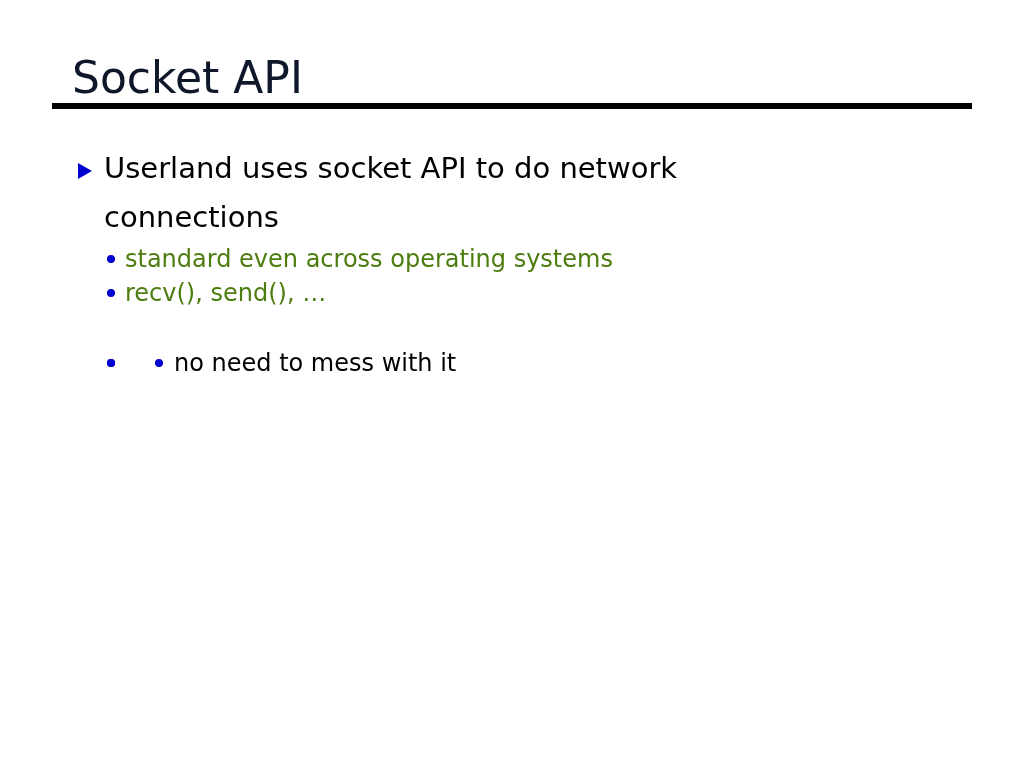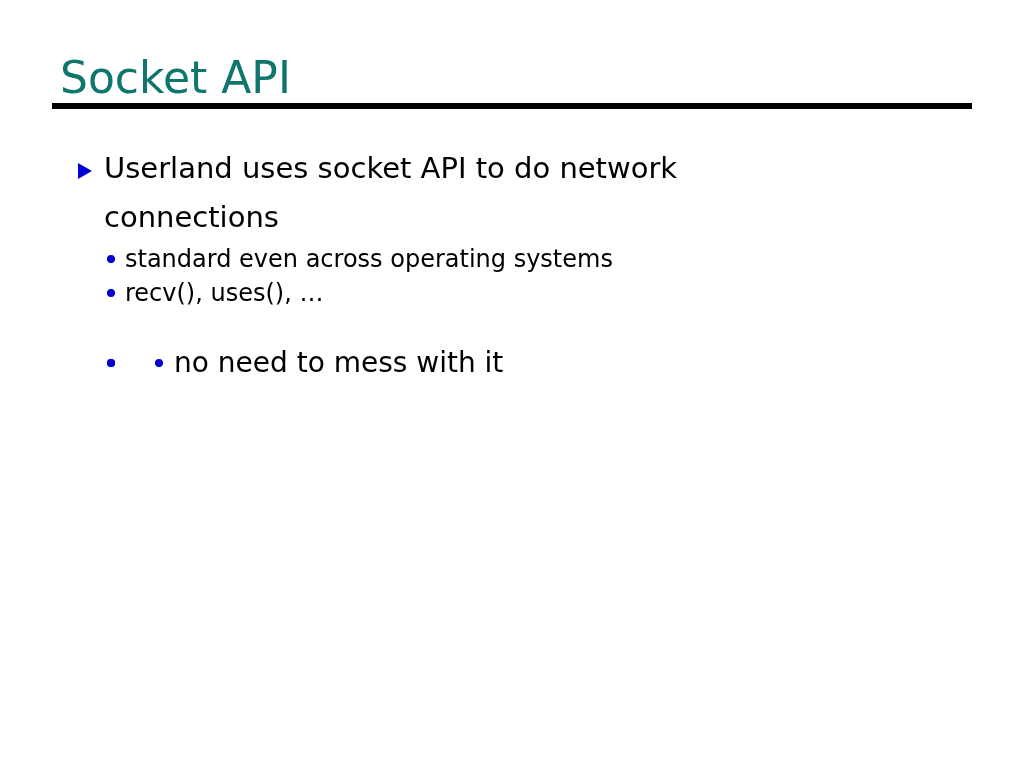--- a/index.html
+++ b/index.html
@@ -12,26 +12,26 @@
     height: 768px;
     position: relative;
     overflow: hidden;
     font-family: "DejaVu Sans", sans-serif;
     color: #000000;
   }
 
   
   #slide-title {
     position: absolute;
-    left: 60px;
+    left: 72px;
     top: 52px;
     font-size: 44px;
     line-height: 52px;
     font-weight: 400;
-    color: #0f766e;
+    color: #0f172a;
     white-space: nowrap;
   }
   #title-rule {
     position: absolute;
     left: 52px;
     top: 103px;
     width: 920px;
     height: 6px;
     background: #000000;
   }
@@ -68,37 +68,37 @@
     display: block;
     max-width: 660px;
   }
 
   
   .l2 {
     position: relative;
     padding-left: 125px;
     font-size: 24px;
     line-height: 34px;
-    color: #000000;
+    color: #4d7c0f;
   }
   .l2 .dot {
     position: absolute;
     left: 107px;
     top: 13px;
     width: 8px;
     height: 8px;
     border-radius: 50%;
     background: #0000d0;
   }
 
   
   .l3 {
     position: relative;
     padding-left: 174px;
-    font-size: 28px;
+    font-size: 24px;
     line-height: 34px;
     color: #000000;
   }
   .l3 .dot {
     position: absolute;
     left: 155px;
     top: 13px;
     width: 8px;
     height: 8px;
     border-radius: 50%;
@@ -124,21 +124,21 @@
     </div>
 
     <div class="l2">
       <span class="dot"></span>
       <span>standard even across operating systems</span>
     </div>
 
 
     <div class="l2">
       <span class="dot"></span>
-      <span>recv(), uses(), …</span>
+      <span>recv(), send(), …</span>
     </div>
 
 
   </div>
 
   <div class="spacer"></div>
 
   <div class="group">
 
 

